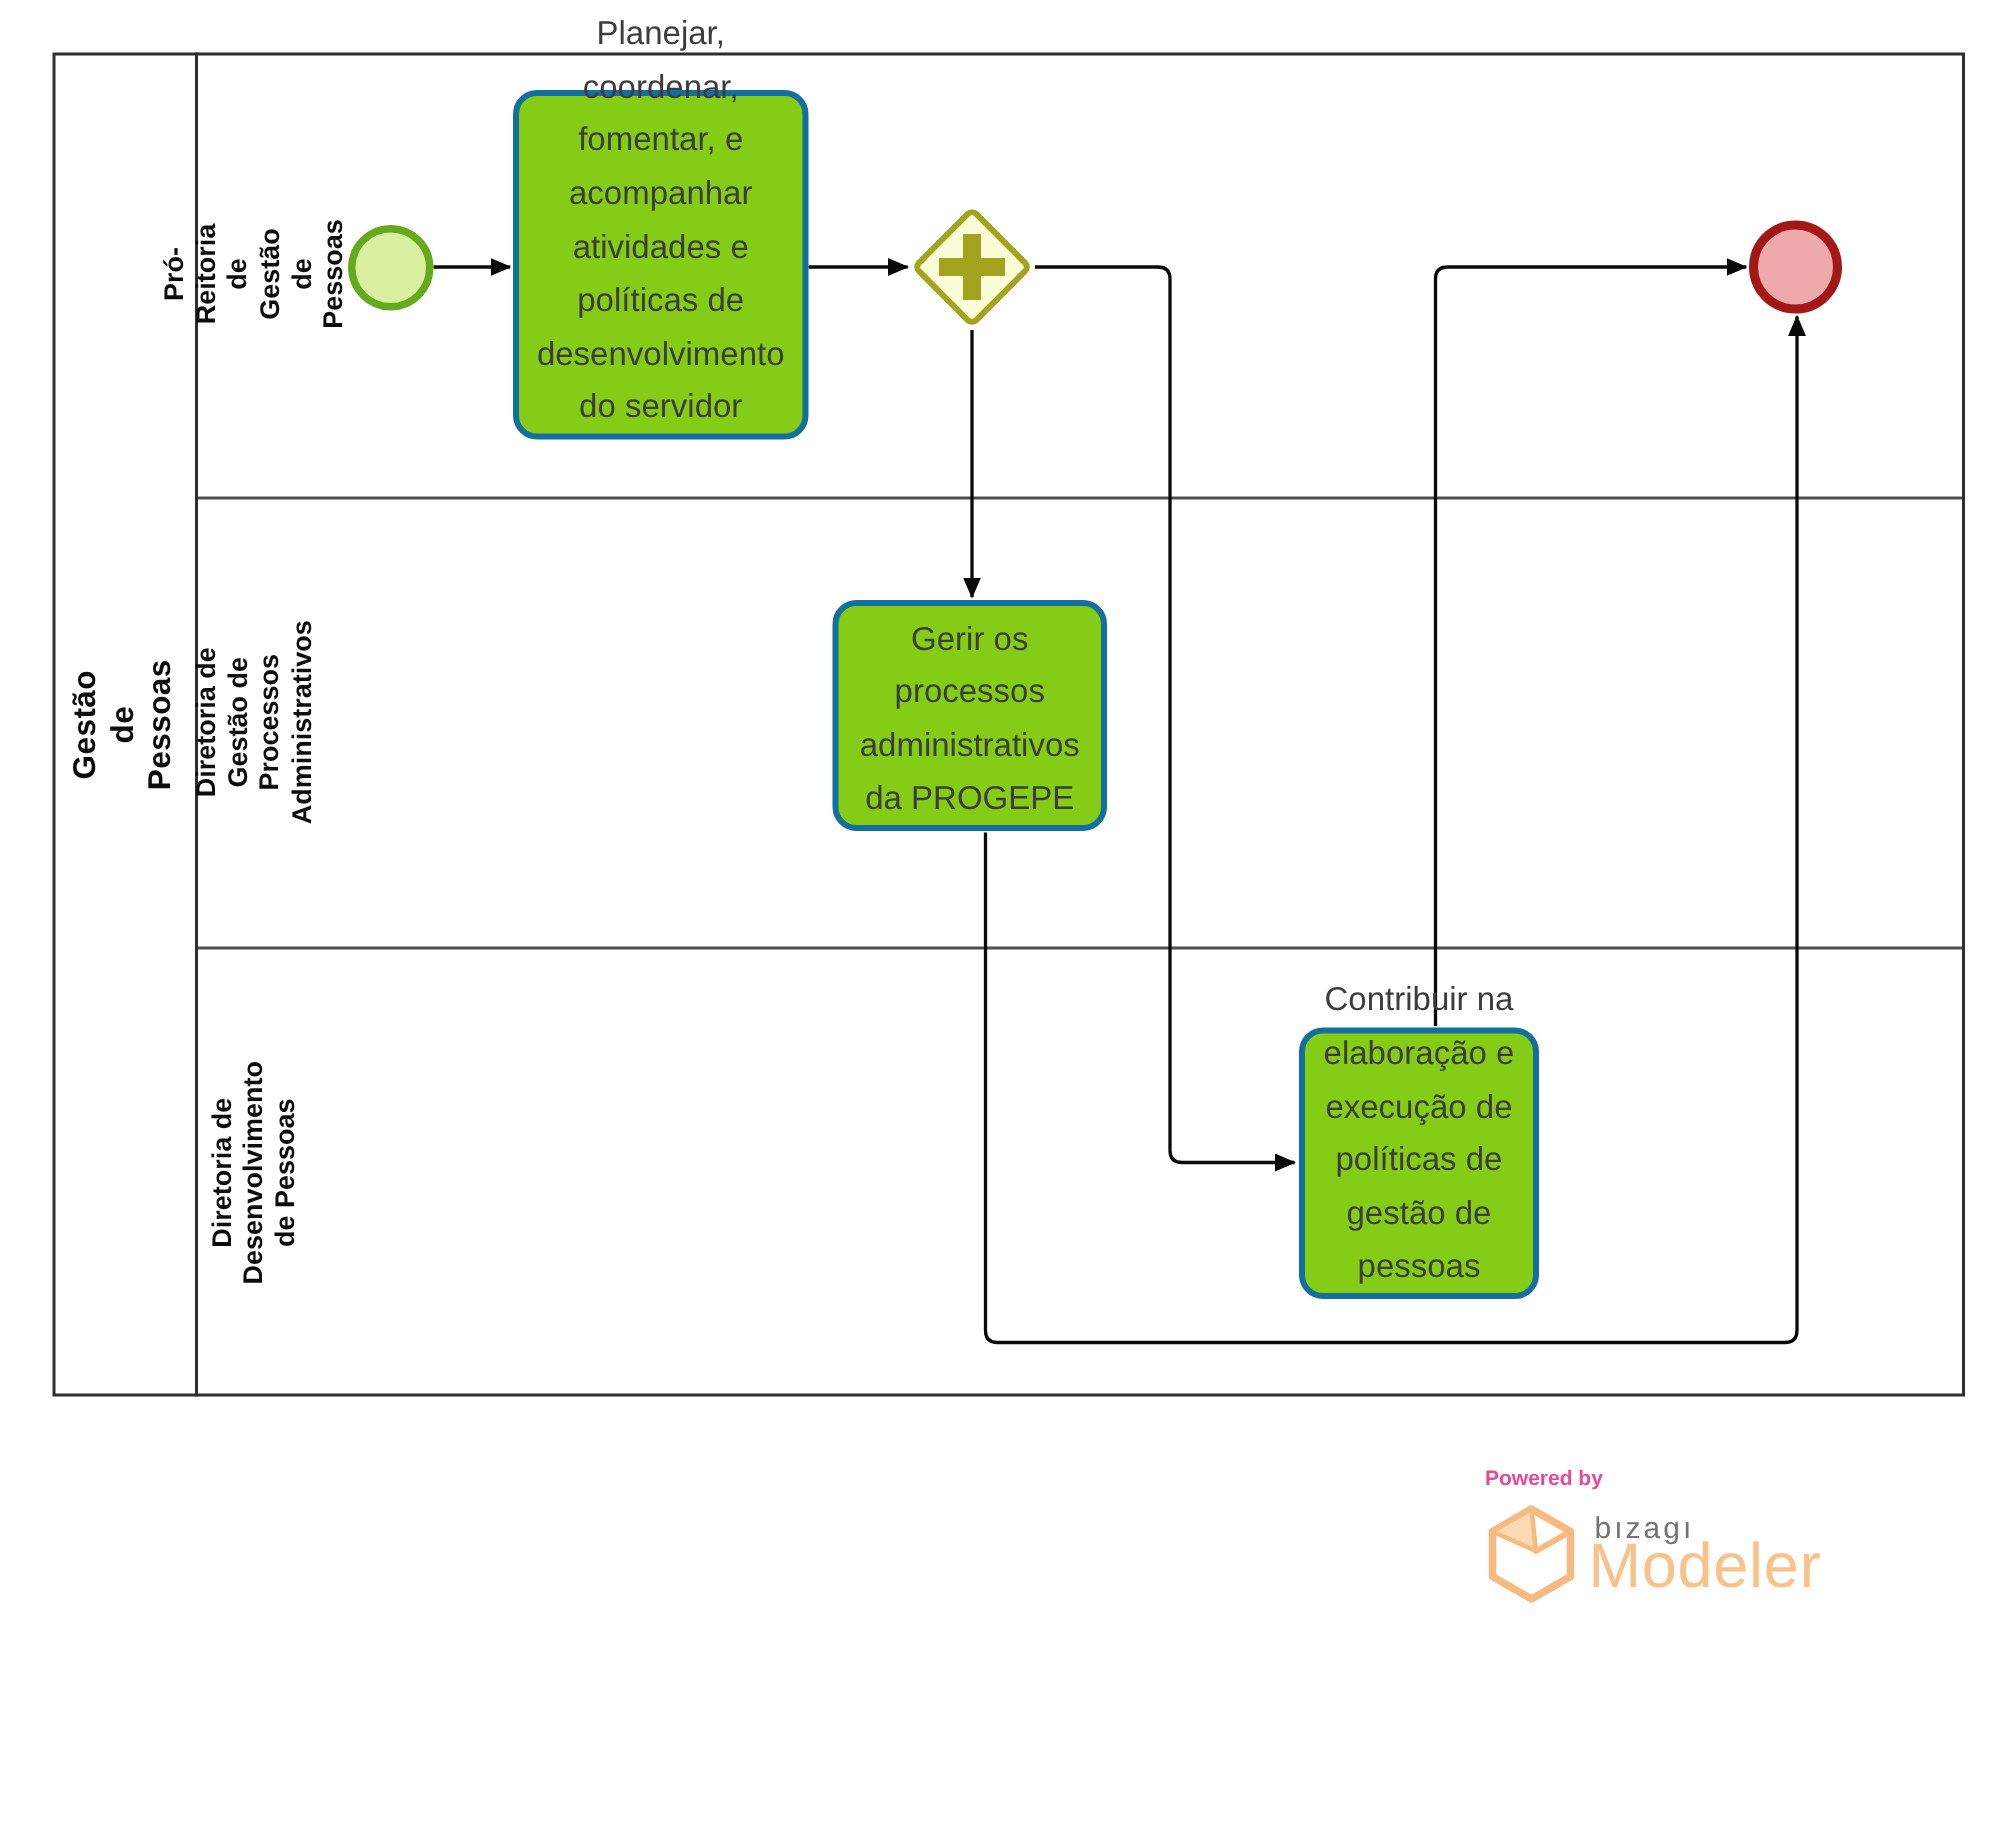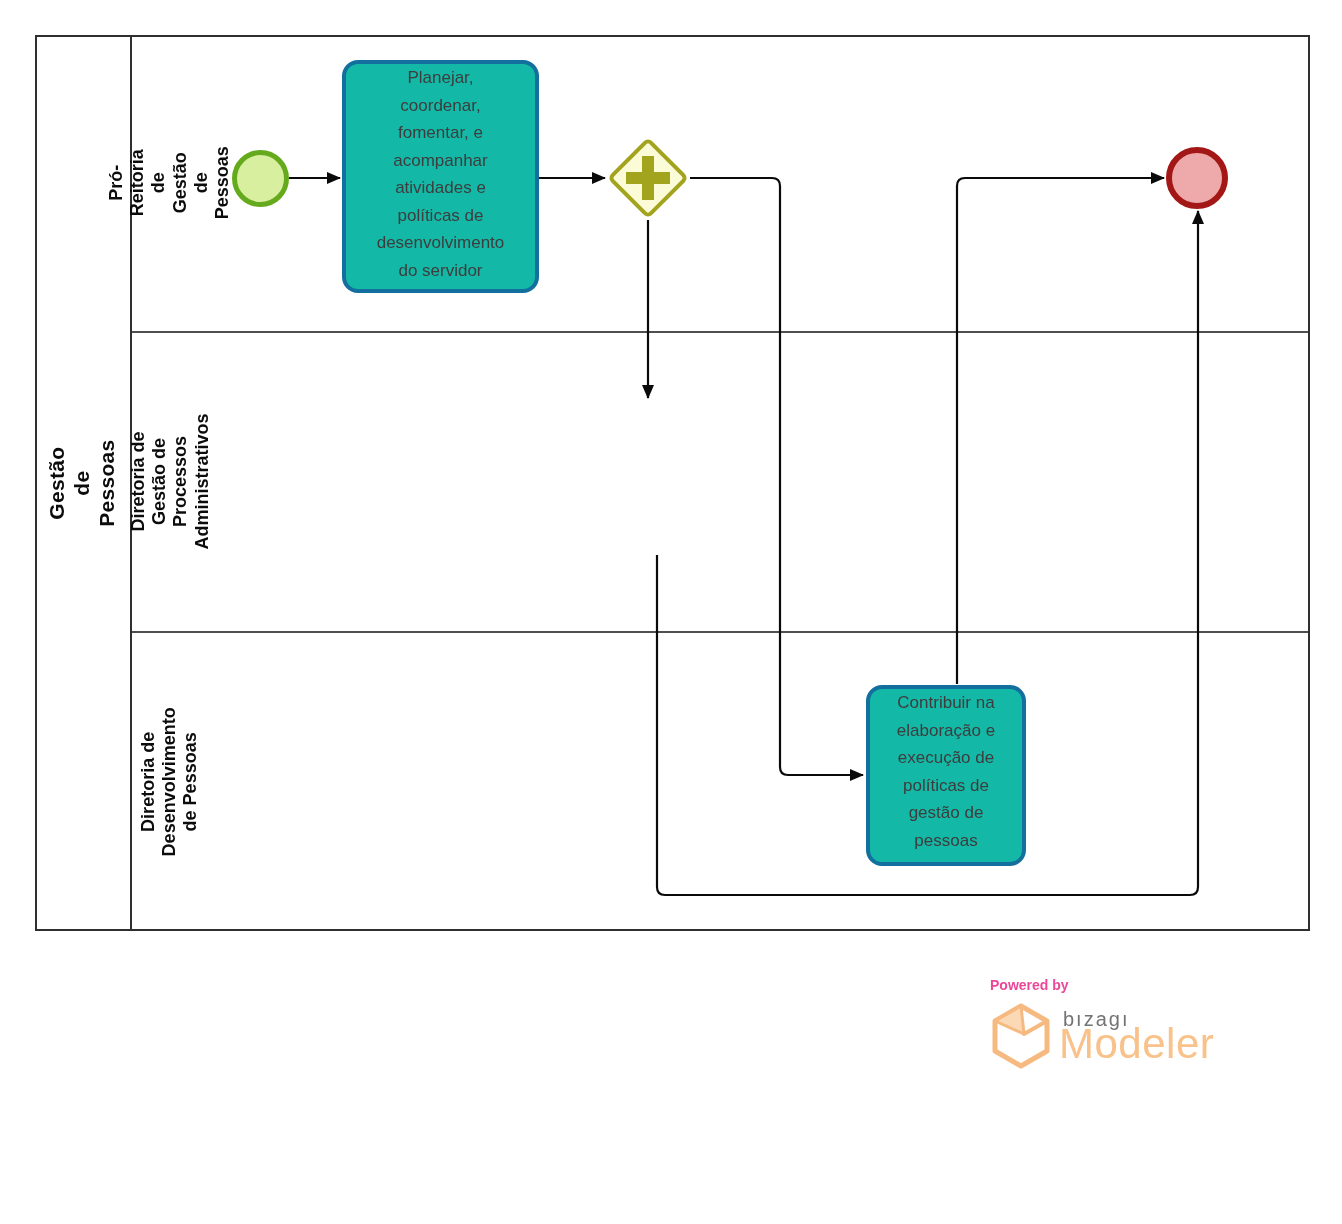--- a/index.html
+++ b/index.html
@@ -17,23 +17,23 @@
   .vwrap { position:absolute; display:flex; align-items:center; justify-content:center; pointer-events:none; }
   .vtext { transform:rotate(-90deg); text-align:center; white-space:pre-line; color:#0c0c0c; line-height:1.18; }
   .pool-title-wrap { left:35px; top:35px; width:95px; height:896px; }
   .pool-title { font-size:21px; font-weight:bold; letter-spacing:.3px; }
   .lane-label { font-size:18px; font-weight:bold; }
   .lane1-wrap { left:130px; top:35px;  width:80px; height:296px; }
   .lane2-wrap { left:130px; top:332px; width:80px; height:299px; }
   .lane3-wrap { left:130px; top:632px; width:80px; height:299px; }
   
   .task {
-    position:absolute; box-sizing:border-box; border:4px solid #136f9e; background:#14b8a6;
-    border-radius:16px; display:flex; align-items:flex-start; justify-content:center;
-    text-align:center; white-space:pre-line; color:#3d3d3d; font-size:17px; line-height:1.62;
+    position:absolute; box-sizing:border-box; border:4px solid #136f9e; background:#84cc16;
+    border-radius:16px; display:flex; align-items:flex-end; justify-content:center;
+    text-align:center; white-space:pre-line; color:#3d3d3d; font-size:22px; line-height:1.62;
   }
   .task1 { left:342px; top:60px;  width:197px; height:233px; }
   .task2 { left:555px; top:400px; width:183px; height:154px; }
   .task3 { left:866px; top:685px; width:160px; height:181px; }
   .event { position:absolute; box-sizing:border-box; border-radius:50%; }
   .start-event { left:232px; top:150px; width:57px; height:57px; border:5px solid #65aa1d; background:#d9efa0; }
   .end-event   { left:1166px; top:147px; width:62px; height:62px; border:6px solid #a31717; background:#eeaaaa; }
   .gateway { position:absolute; left:619px; top:149px; width:58px; height:58px; box-sizing:border-box;
              border:4px solid #a3a41e; background:#fbfbd8; border-radius:6px; transform:rotate(45deg); }
   .plus { position:absolute; left:626px; top:156px; width:44px; height:44px; }
@@ -97,20 +97,26 @@
 acompanhar
 atividades e
 políticas de
 desenvolvimento
 do servidor</span>
   </div>
 
   <div class="gateway"></div>
   <span class="plus"></span>
 
+  <div class="task task2">
+    <span>Gerir os
+processos
+administrativos
+da PROGEPE</span>
+  </div>
 
   <div class="task task3">
     <span>Contribuir na
 elaboração e
 execução de
 políticas de
 gestão de
 pessoas</span>
   </div>
 

